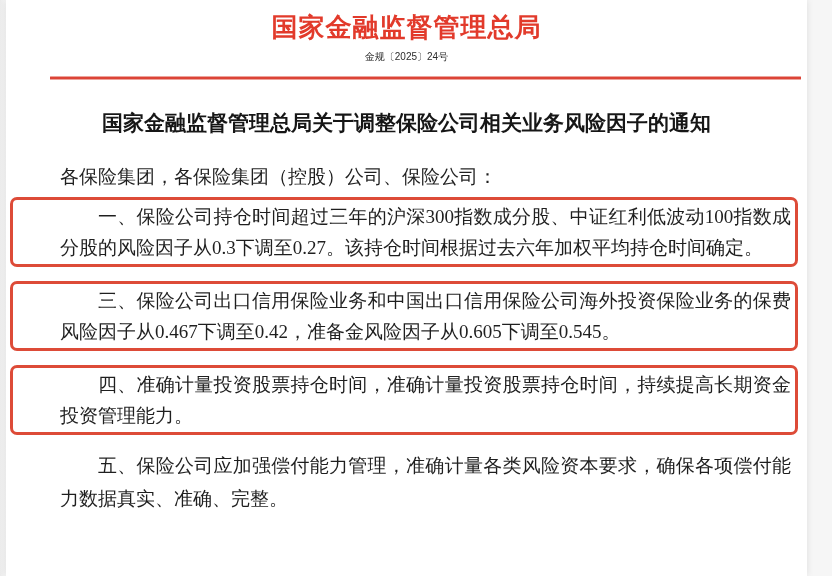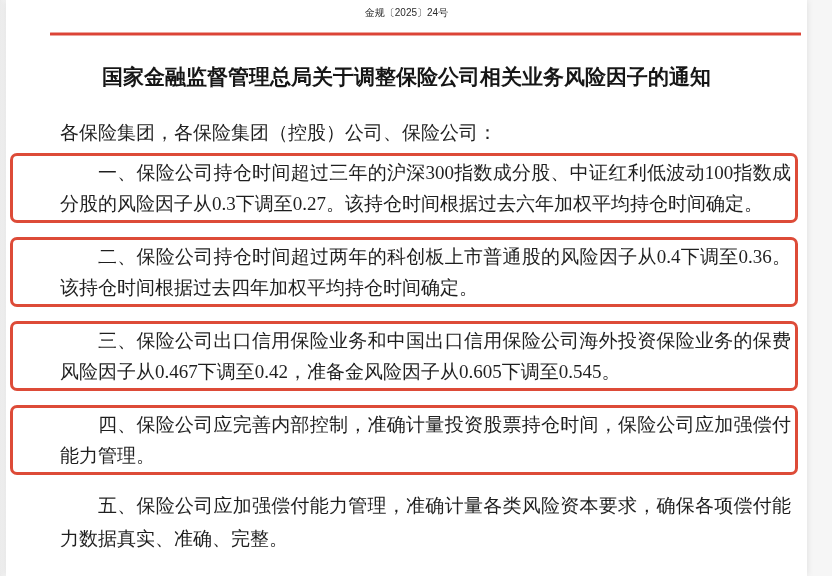--- a/index.html
+++ b/index.html
@@ -47,21 +47,21 @@
     width: 751px;
     height: 4px;
     background: #dc4437;
     border-top: 1px solid #eda49c;
     border-bottom: 1px solid #eda49c;
     border-radius: 1px;
   }
   .title {
     margin-top: 28px;
     text-align: center;
-    font-family: Liberation Mono, monospace;
+    font-family: Liberation Serif, serif;
     font-weight: bold;
     font-size: 21px;
     line-height: 30px;
     color: #161616;
   }
   .content {
     padding: 0 16px 0 54px;
     color: #1f1f1f;
     font-size: 19px;
     text-align: justify;
@@ -84,37 +84,37 @@
   }
   .boxed + .boxed { margin-top: 5px; }
   .after-box { margin-top: 6px; }
 </style>
 </head>
 <body>
 
 <div class="canvas">
   <div class="page">
 
+    <div class="agency">国家金融监督管理总局</div>
 
     <div class="docnum">金规〔2025〕24号</div>
 
     <div class="rule"></div>
 
     <h1 class="title">国家金融监督管理总局关于调整保险公司相关业务风险因子的通知</h1>
 
     <div class="content">
 
       <p class="salutation">各保险集团，各保险集团（控股）公司、保险公司：</p>
 
 
       <p class="boxed">一、保险公司持仓时间超过三年的沪深300指数成分股、中证红利低波动100指数成分股的风险因子从0.3下调至0.27。该持仓时间根据过去六年加权平均持仓时间确定。</p>
 
-      <p class="boxed">二、保险公司持仓时间超过两年的科创板上市普通股的风险因子从0.4下调至0.36。该持仓时间根据过去四年加权平均持仓时间确定。</p>
 
       <p class="boxed">三、保险公司出口信用保险业务和中国出口信用保险公司海外投资保险业务的保费风险因子从0.467下调至0.42，准备金风险因子从0.605下调至0.545。</p>
 
-      <p class="boxed">四、保险公司应完善内部控制，准确计量投资股票持仓时间，保险公司应加强偿付能力管理。</p>
+      <p class="boxed">四、准确计量投资股票持仓时间，准确计量投资股票持仓时间，持续提高长期资金投资管理能力。</p>
 
       <p class="para after-box">五、保险公司应加强偿付能力管理，准确计量各类风险资本要求，确保各项偿付能力数据真实、准确、完整。</p>
 
     </div>
   </div>
 </div>
 
 </body></html>

